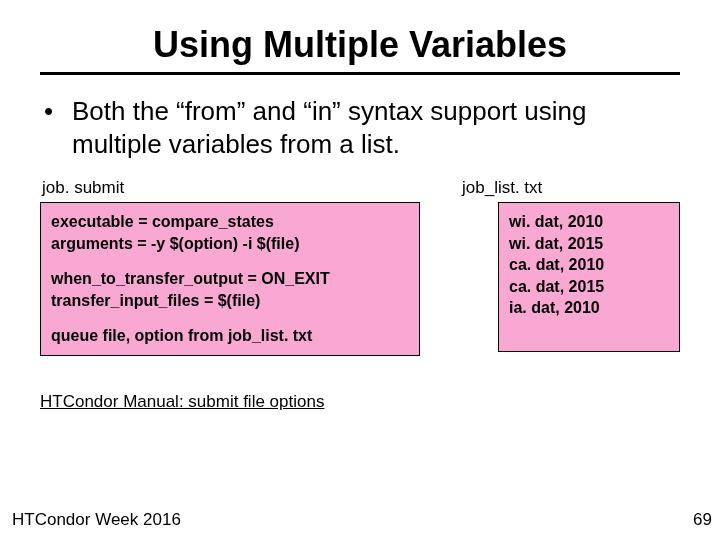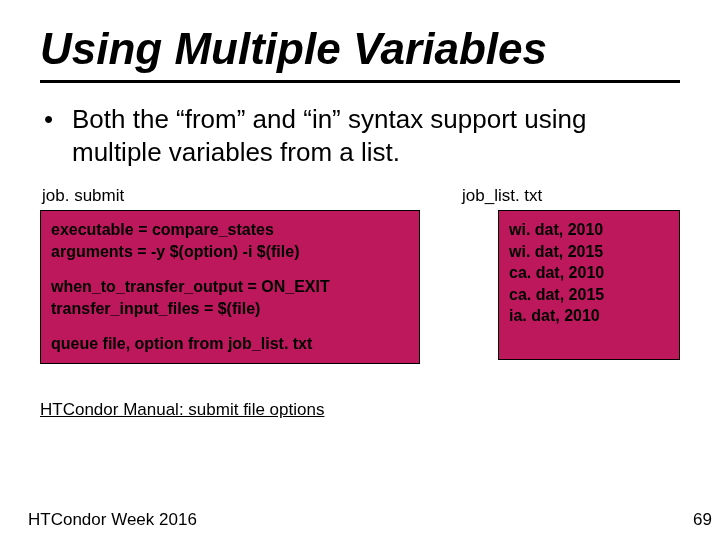--- a/index.html
+++ b/index.html
@@ -1,31 +1,31 @@
 <!DOCTYPE html>
 <html><head>
 <meta charset="utf-8">
 <style>
   * { margin: 0; padding: 0; box-sizing: border-box; }
   html, body { width: 720px; height: 540px; background: #fff; font-family: Arial, Helvetica, sans-serif; color: #000; }
   .slide { width: 720px; height: 540px; position: relative; padding: 18px 40px 0 40px; }
-  .title { font-size: 44px; font-weight: bold; text-align: left; margin-top: 6px; font-style: italic; }
+  .title { font-size: 36px; font-weight: bold; text-align: center; margin-top: 6px; }
   .hr { height: 3px; background: #000; margin: 6px 0 20px 0; }
   .bullet { font-size: 26px; line-height: 1.25; padding-left: 32px; position: relative; margin-bottom: 18px; }
   .bullet::before { content: "•"; position: absolute; left: 4px; top: 0; font-size: 26px; }
   .cols { display: flex; gap: 40px; align-items: flex-start; }
   .col-left { flex: 0 0 380px; }
   .col-right { flex: 0 0 220px; }
   .box-label { font-size: 17px; margin-bottom: 4px; margin-left: 2px; }
-  .box { border: 1.5px solid #000; background: #be185d; padding: 8px 10px; font-size: 16px; line-height: 1.35; font-family: Arial, Helvetica, sans-serif; font-weight: bold; }
+  .box { border: 1.5px solid #000; background: #f9a8d4; padding: 8px 10px; font-size: 16px; line-height: 1.35; font-family: Arial, Helvetica, sans-serif; font-weight: bold; }
   .box-right { min-height: 150px; margin-left: 38px; }
   .spacer { height: 14px; }
   .link { text-align: left; margin-top: 36px; }
   .link a { color: #000; text-decoration: underline; font-size: 17px; }
-  .footer-left { position: absolute; left: 28px; bottom: 10px; font-size: 17px; }
+  .footer-left { position: absolute; left: 12px; bottom: 10px; font-size: 17px; }
   .footer-right { position: absolute; right: 8px; bottom: 10px; font-size: 17px; }
 </style>
 </head>
 <body>
 
 <div class="slide">
 
   <div class="title">Using Multiple Variables</div>
   <div class="hr"></div>
 

